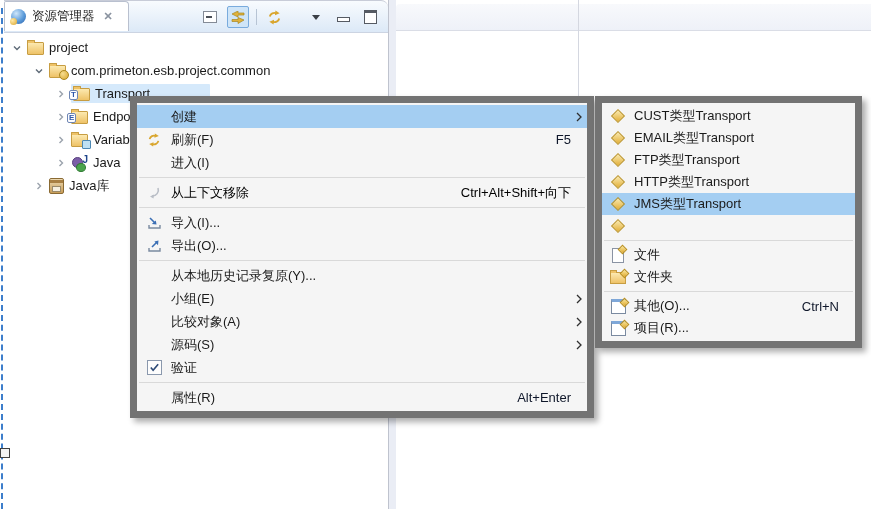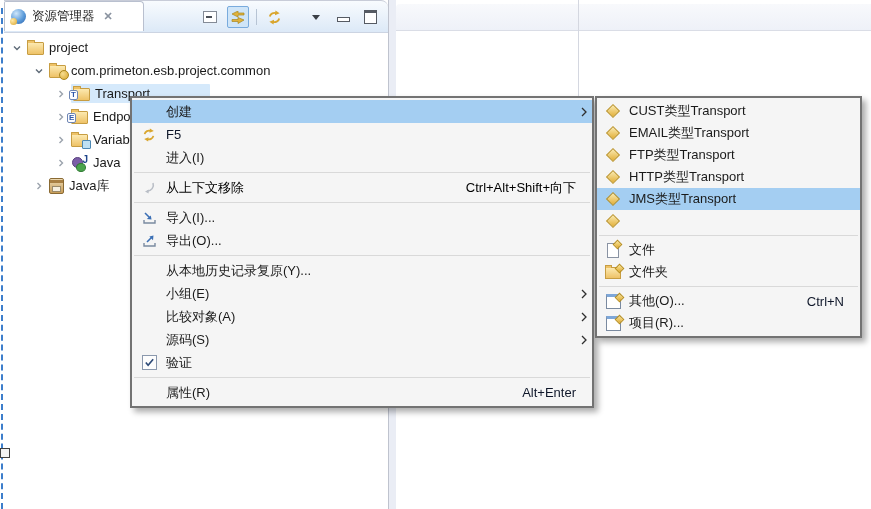--- a/index.html
+++ b/index.html
@@ -4,21 +4,21 @@
 <style>
   html,body{margin:0;padding:0;background:#fff;}
   .screen{position:relative;width:871px;height:509px;background:#ffffff;
     font-family:"Liberation Sans",sans-serif;font-size:13px;color:#1a1a1a;overflow:hidden;}
 
   
   .left-panel{position:absolute;left:4px;top:0;width:384px;height:509px;background:#fff;border-right:1px solid #bfc3ce;}
   .panel-header{position:absolute;left:0;top:0;width:100%;height:31px;
     background:linear-gradient(#f8fbfe,#dce9f7);border-bottom:1px solid #ccd4e2;
     border-top:1px solid #c8ccd8;border-radius:0 7px 0 0;}
-  .view-tab{position:absolute;left:0;top:0;height:30px;width:140px;background:#fff;
+  .view-tab{position:absolute;left:0;top:0;height:30px;width:125px;background:#fff;
     border:1px solid #b9c0cf;border-bottom:none;border-radius:2px 4px 0 0;
     display:flex;align-items:center;gap:6px;padding:0 6px;box-sizing:border-box;}
   .view-tab .title{font-size:12.5px;color:#222;}
   .close-x{color:#8a93a0;font-size:11px;font-weight:bold;border:1px solid transparent;padding:0 2px;cursor:pointer;}
   .view-icon{width:15px;height:15px;border-radius:50%;
     background:radial-gradient(circle at 35% 30%,#cfe6fa,#5a9ad9 55%,#2b5fa9);position:relative;flex:0 0 auto;}
   .view-icon:after{content:"";position:absolute;left:-1px;bottom:-1px;width:7px;height:7px;border-radius:50%;
     background:radial-gradient(circle at 35% 35%,#ffe9a8,#d9a62e);}
   .panel-toolbar{position:absolute;right:8px;top:4px;display:flex;align-items:center;gap:7px;height:24px;}
   .tbtn{display:flex;align-items:center;justify-content:center;width:20px;height:20px;}
@@ -61,21 +61,21 @@
   .drag-handle{position:absolute;left:0;top:448px;width:8px;height:8px;background:#f2f2f2;border:1px solid #3f3f3f;z-index:4;}
 
   
   .editor-area{position:absolute;left:389px;top:0;right:0;bottom:0;background:#fff;}
   .editor-strip{position:absolute;left:7px;top:4px;right:0;height:26px;
     background:linear-gradient(#f8f9fc,#eef1f8);border-bottom:1px solid #dadde6;border-radius:4px 0 0 0;}
   .editor-left-band{position:absolute;left:0;top:0;width:7px;bottom:0;background:#eaedf5;}
   .top-divider{position:absolute;left:578px;top:0;width:1px;height:96px;background:#d4d7e0;}
 
   
-  .menu{position:absolute;background:#f5f5f5;border:2px solid #737373;
+  .menu{position:absolute;background:#f5f5f5;border:7px solid #737373;
     box-shadow:4px 4px 6px rgba(0,0,0,0.33);padding:2px 0;z-index:10;}
   .main-menu{left:130px;top:96px;width:464px;box-sizing:border-box;}
   .sub-menu{left:595px;top:96px;width:267px;box-sizing:border-box;}
   .mi{height:23px;display:flex;align-items:center;}
   .sub-menu .mi{height:22px;}
   .mi .gutter{width:34px;display:flex;justify-content:center;align-items:center;flex:0 0 auto;}
   .sub-menu .mi .gutter{width:32px;}
   .mi .label{flex:1;white-space:nowrap;}
   .mi .shortcut{margin-right:16px;color:#0f172a;white-space:nowrap;}
   .mi .arr{width:16px;display:flex;justify-content:center;flex:0 0 auto;}
@@ -226,20 +226,21 @@
     </div>
     <div class="mi">
       <span class="gutter">
         <svg width="14" height="14" viewBox="0 0 16 16">
           <path d="M3 7 a5 5 0 0 1 7-3.5" stroke="#d9a62e" stroke-width="2" fill="none"></path>
           <polygon points="9,0.5 13.5,3.5 8.5,5.5" fill="#d9a62e"></polygon>
           <path d="M13 9 a5 5 0 0 1 -7 3.5" stroke="#d9a62e" stroke-width="2" fill="none"></path>
           <polygon points="7,15.5 2.5,12.5 7.5,10.5" fill="#d9a62e"></polygon>
         </svg>
       </span>
+      <span class="label">刷新(F)</span>
       <span class="shortcut">F5</span>
     </div>
     <div class="mi">
       <span class="gutter"></span>
       <span class="label">进入(I)</span>
     </div>
     <div class="msep"></div>
     <div class="mi disabled">
       <span class="gutter">
         <svg width="13" height="13" viewBox="0 0 13 13">

